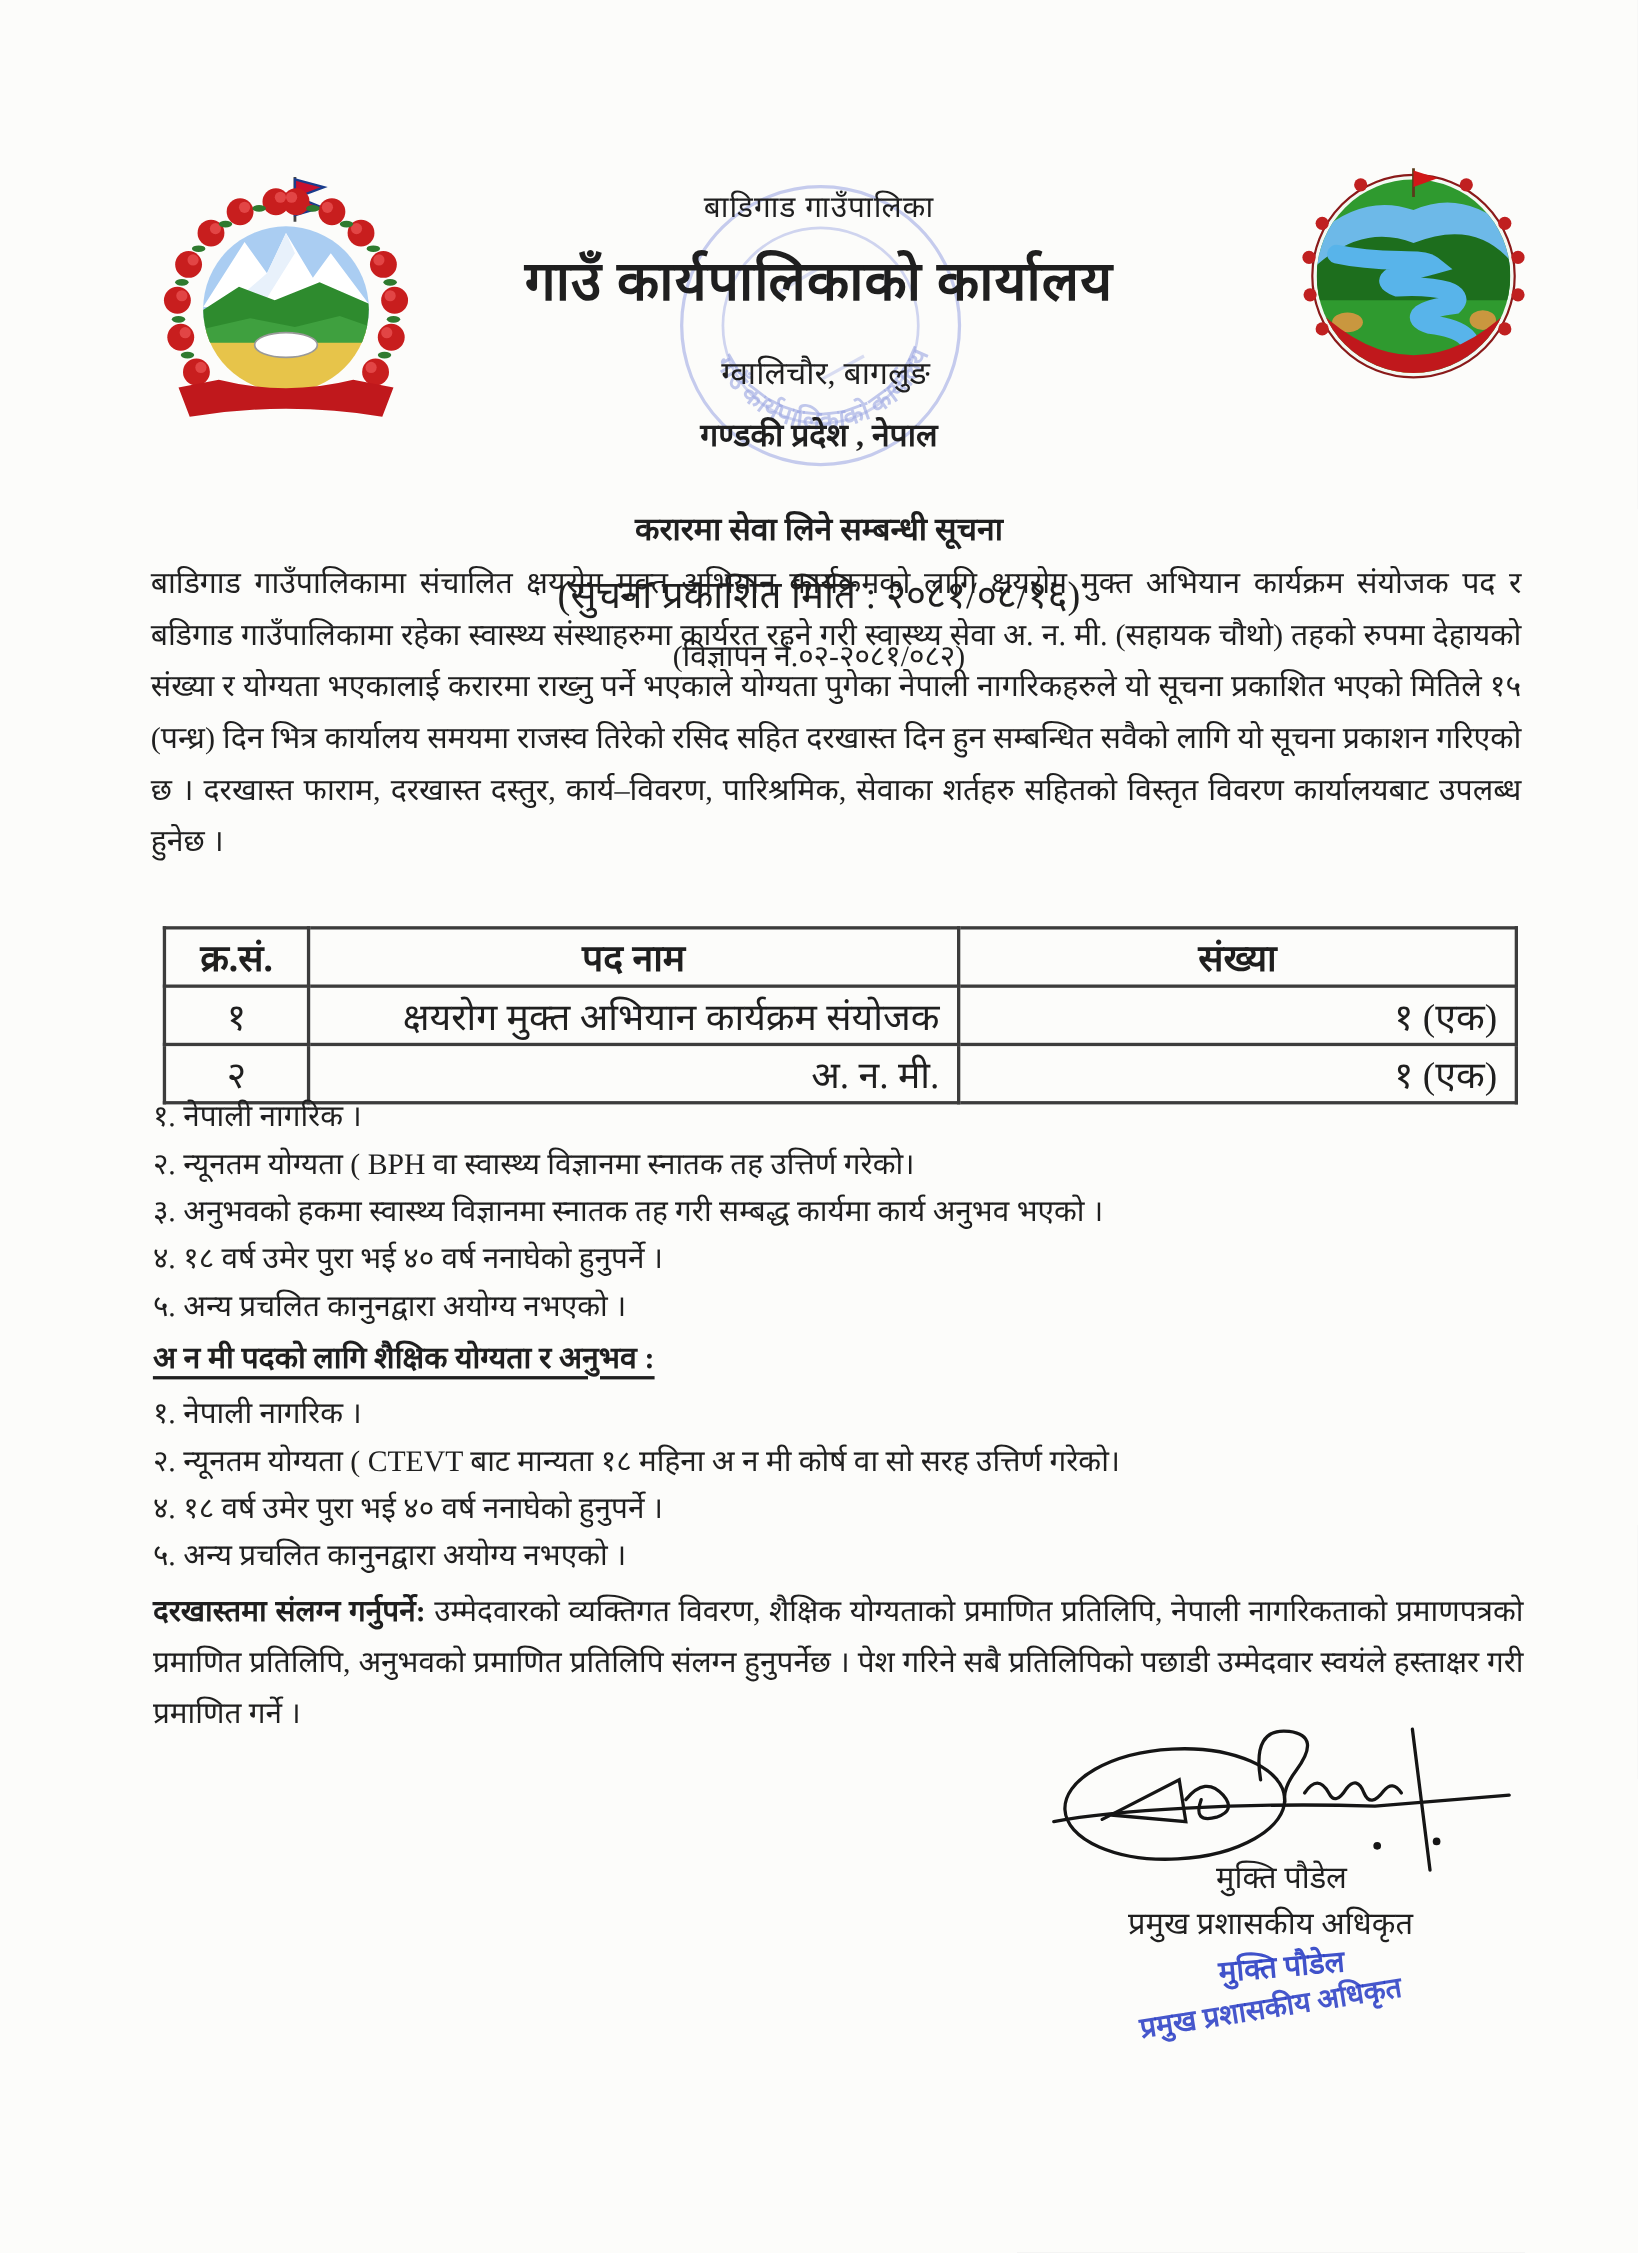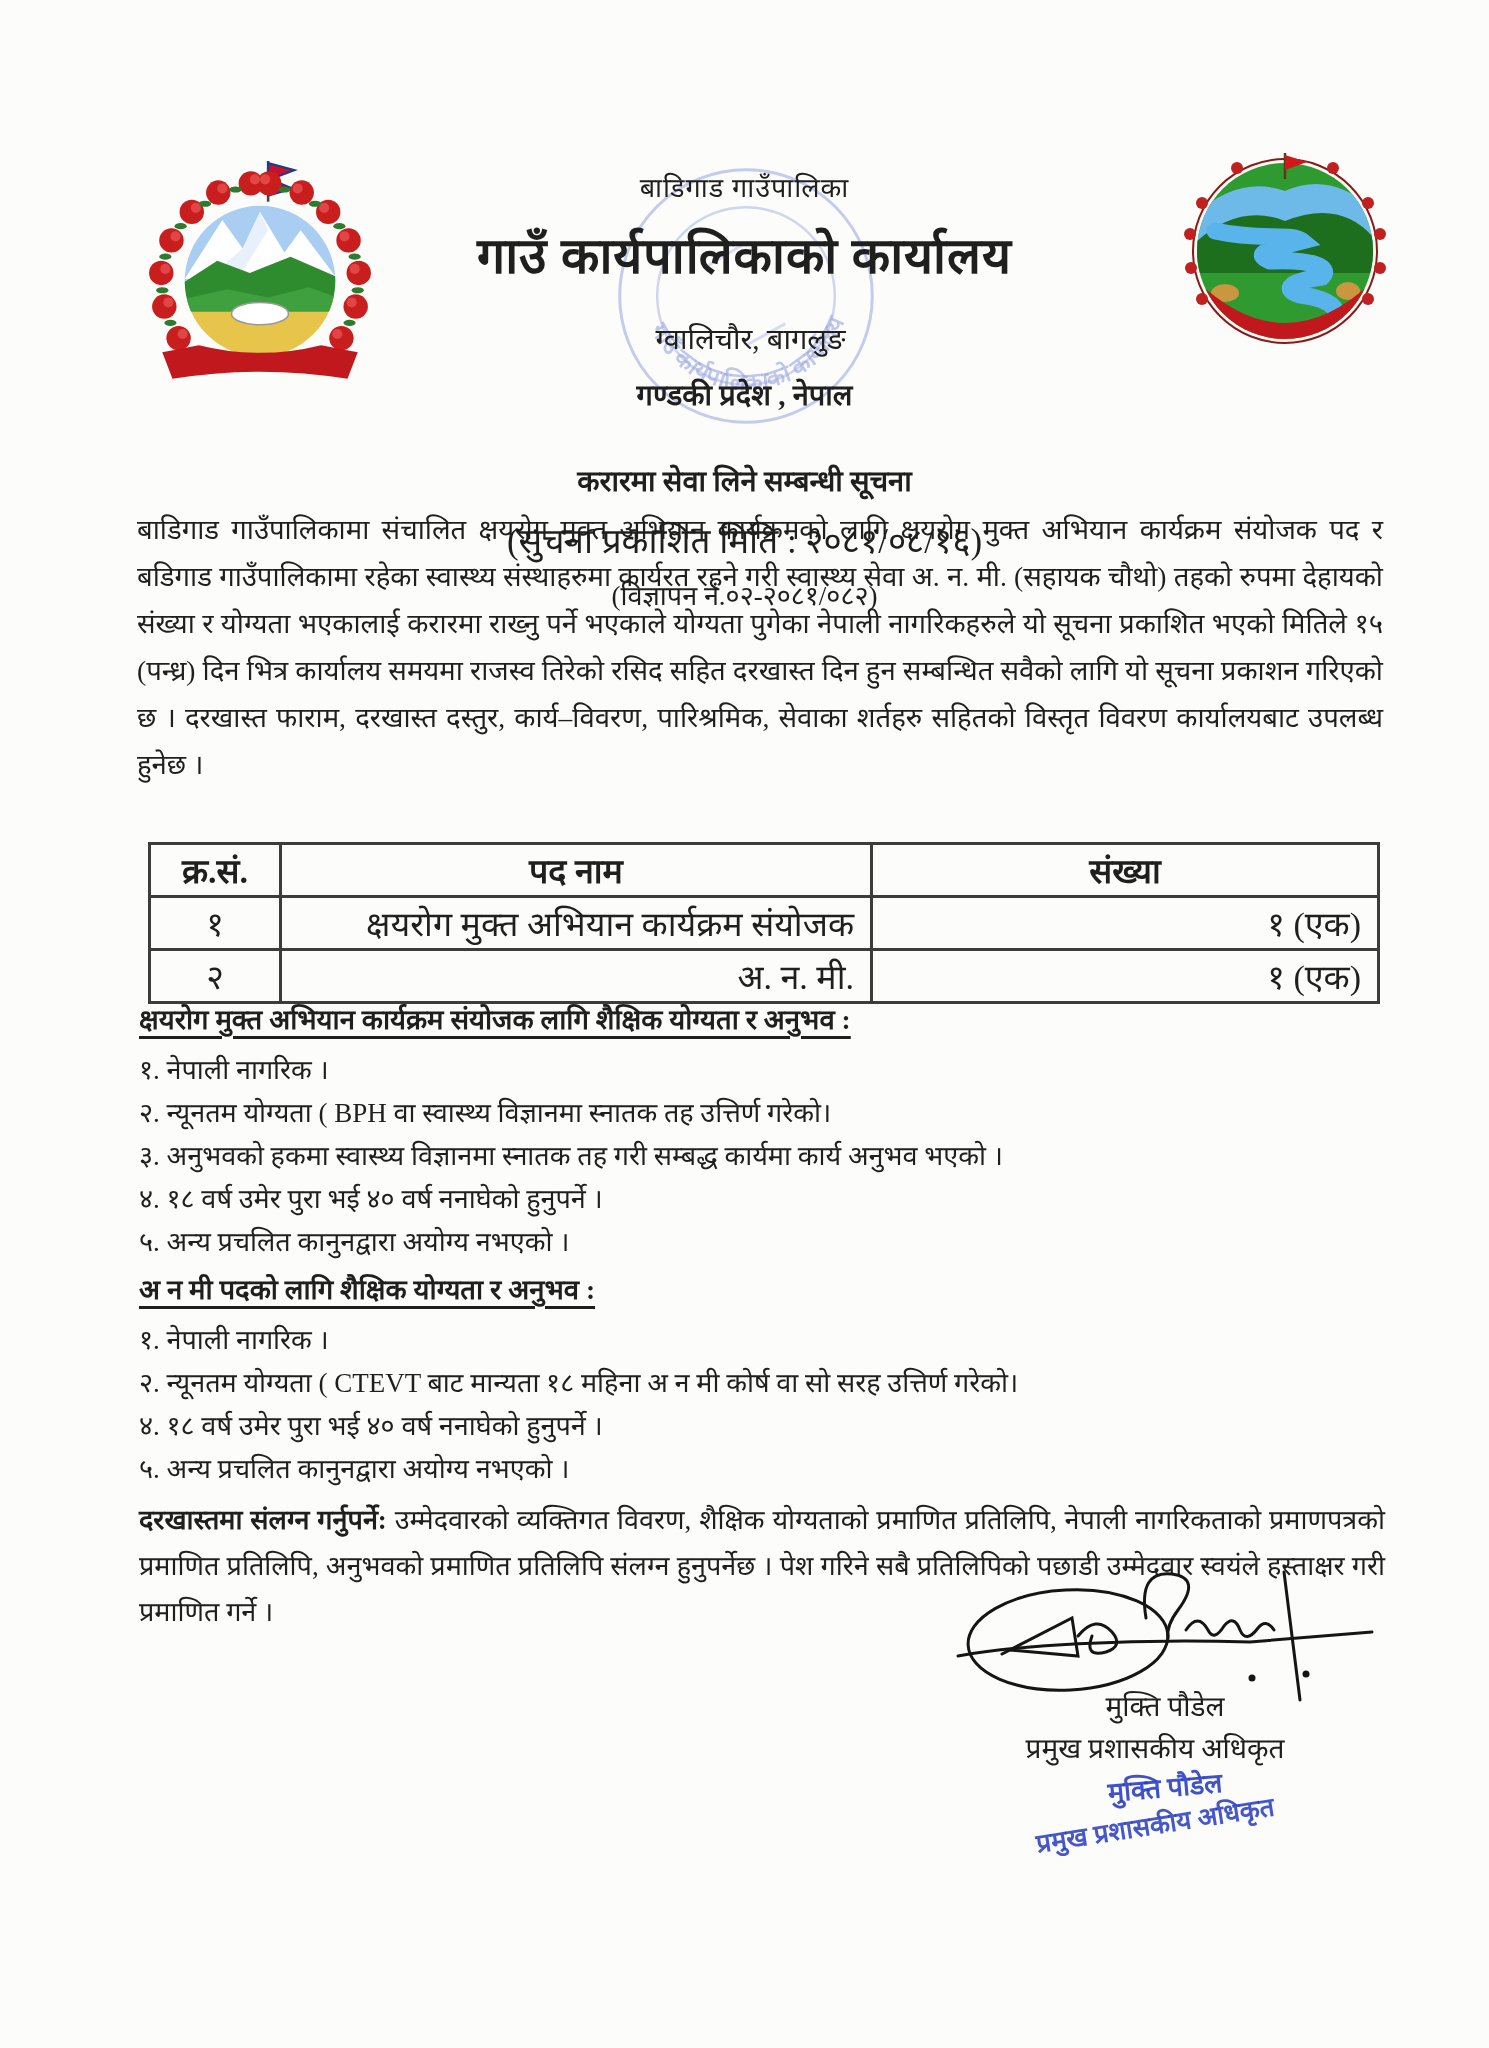--- a/index.html
+++ b/index.html
@@ -221,21 +221,20 @@
       </tr>
       <tr>
         <td class="col-sn">२</td>
         <td>अ. न. मी.</td>
         <td>१ (एक)</td>
       </tr>
     </tbody>
   </table>
 
   <div class="sections">
-    <p class="sec-heading-row"><span class="sec-heading">क्षयरोग मुक्त अभियान कार्यक्रम संयोजक लागि शैक्षिक योग्यता र अनुभव  :</span></p>
     <div class="req-item">१. नेपाली नागरिक ।</div>
     <div class="req-item">२. न्यूनतम योग्यता ( BPH वा स्वास्थ्य विज्ञानमा स्नातक तह  उत्तिर्ण गरेको।</div>
     <div class="req-item">३. अनुभवको हकमा स्वास्थ्य विज्ञानमा स्नातक तह गरी सम्बद्ध कार्यमा कार्य अनुभव भएको  ।</div>
     <div class="req-item">४. १८ वर्ष उमेर पुरा भई ४० वर्ष ननाघेको हुनुपर्ने ।</div>
     <div class="req-item">५. अन्य प्रचलित कानुनद्वारा अयोग्य नभएको ।</div>
 
     <p class="sec-heading-row sec2"><span class="sec-heading">अ न मी पदको लागि शैक्षिक योग्यता र अनुभव  :</span></p>
     <div class="req-item">१. नेपाली नागरिक ।</div>
     <div class="req-item">२. न्यूनतम योग्यता ( CTEVT बाट मान्यता १८ महिना अ न मी कोर्ष वा सो सरह उत्तिर्ण गरेको।</div>
     <div class="req-item">४. १८ वर्ष उमेर पुरा भई ४० वर्ष ननाघेको हुनुपर्ने ।</div>

